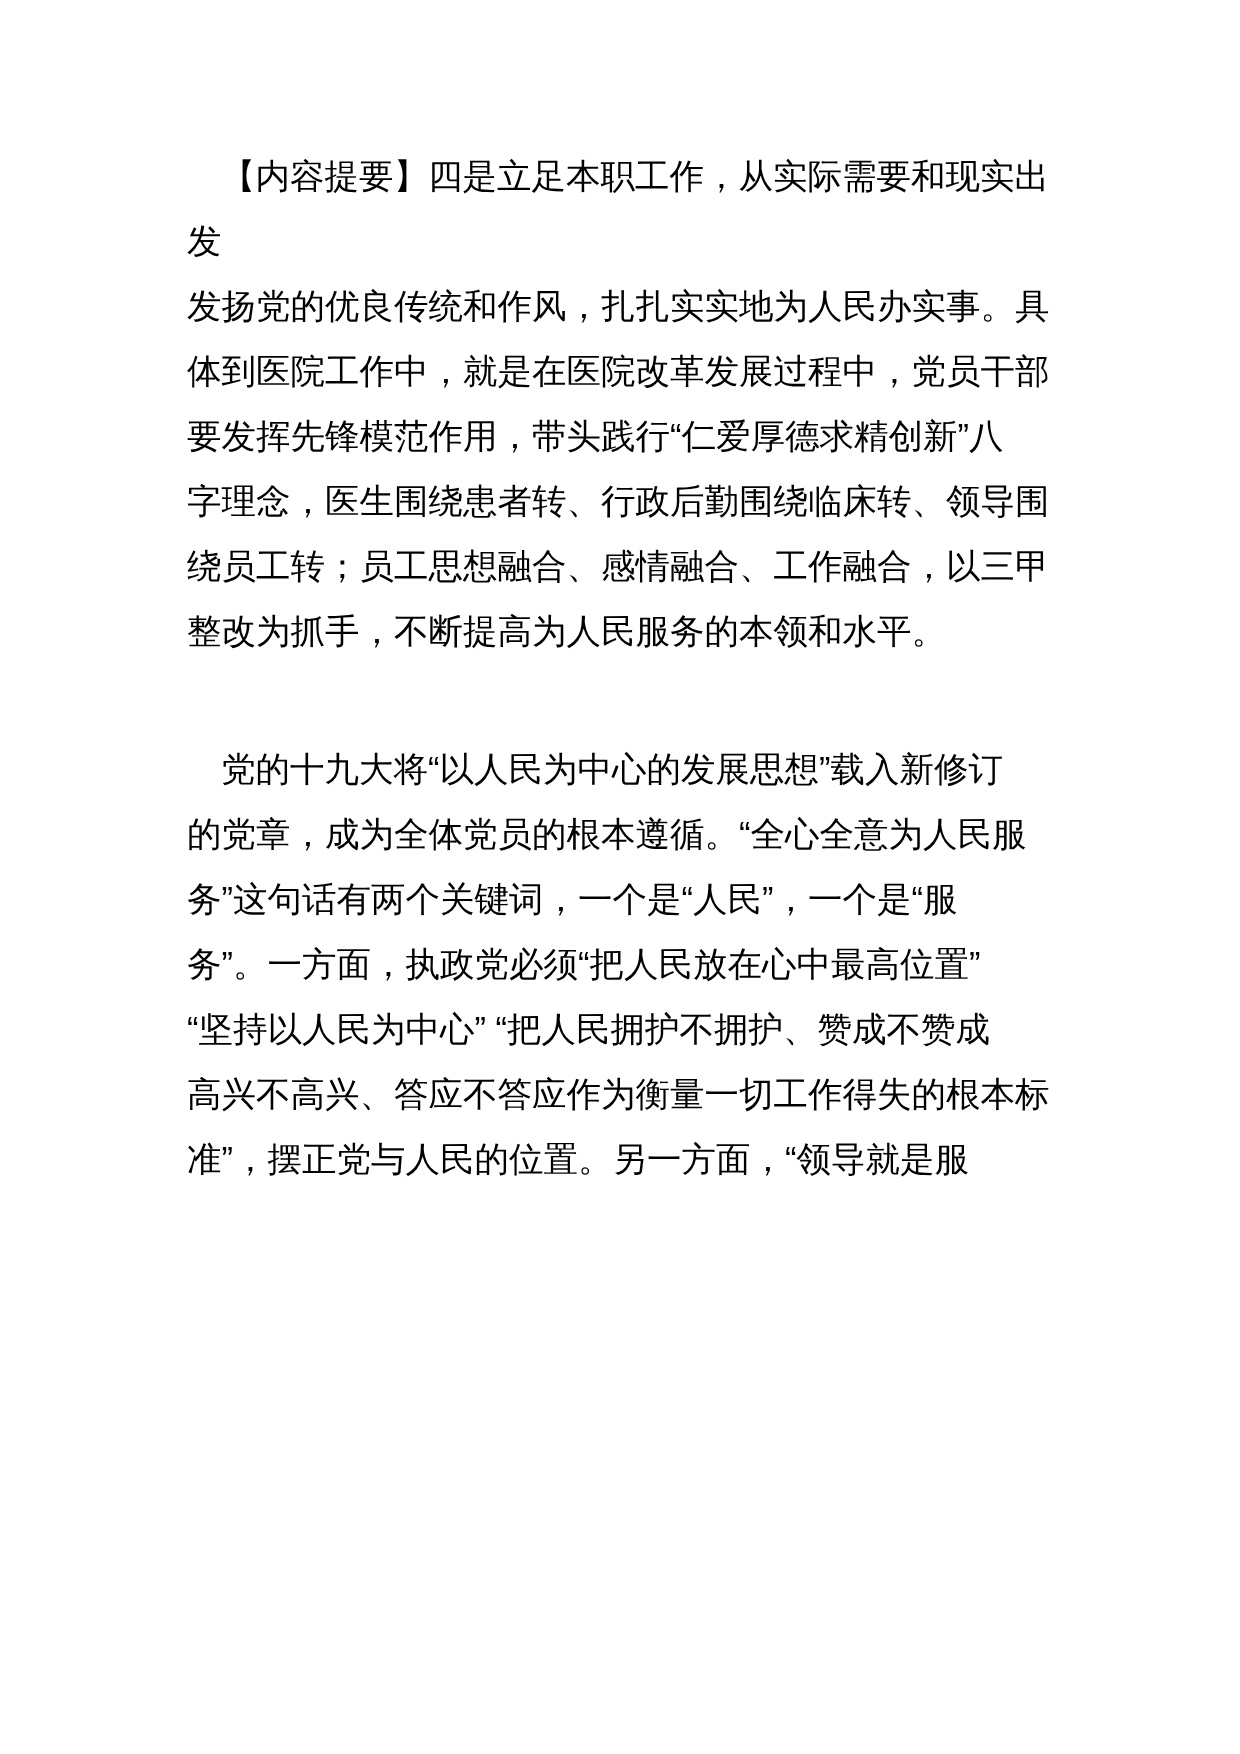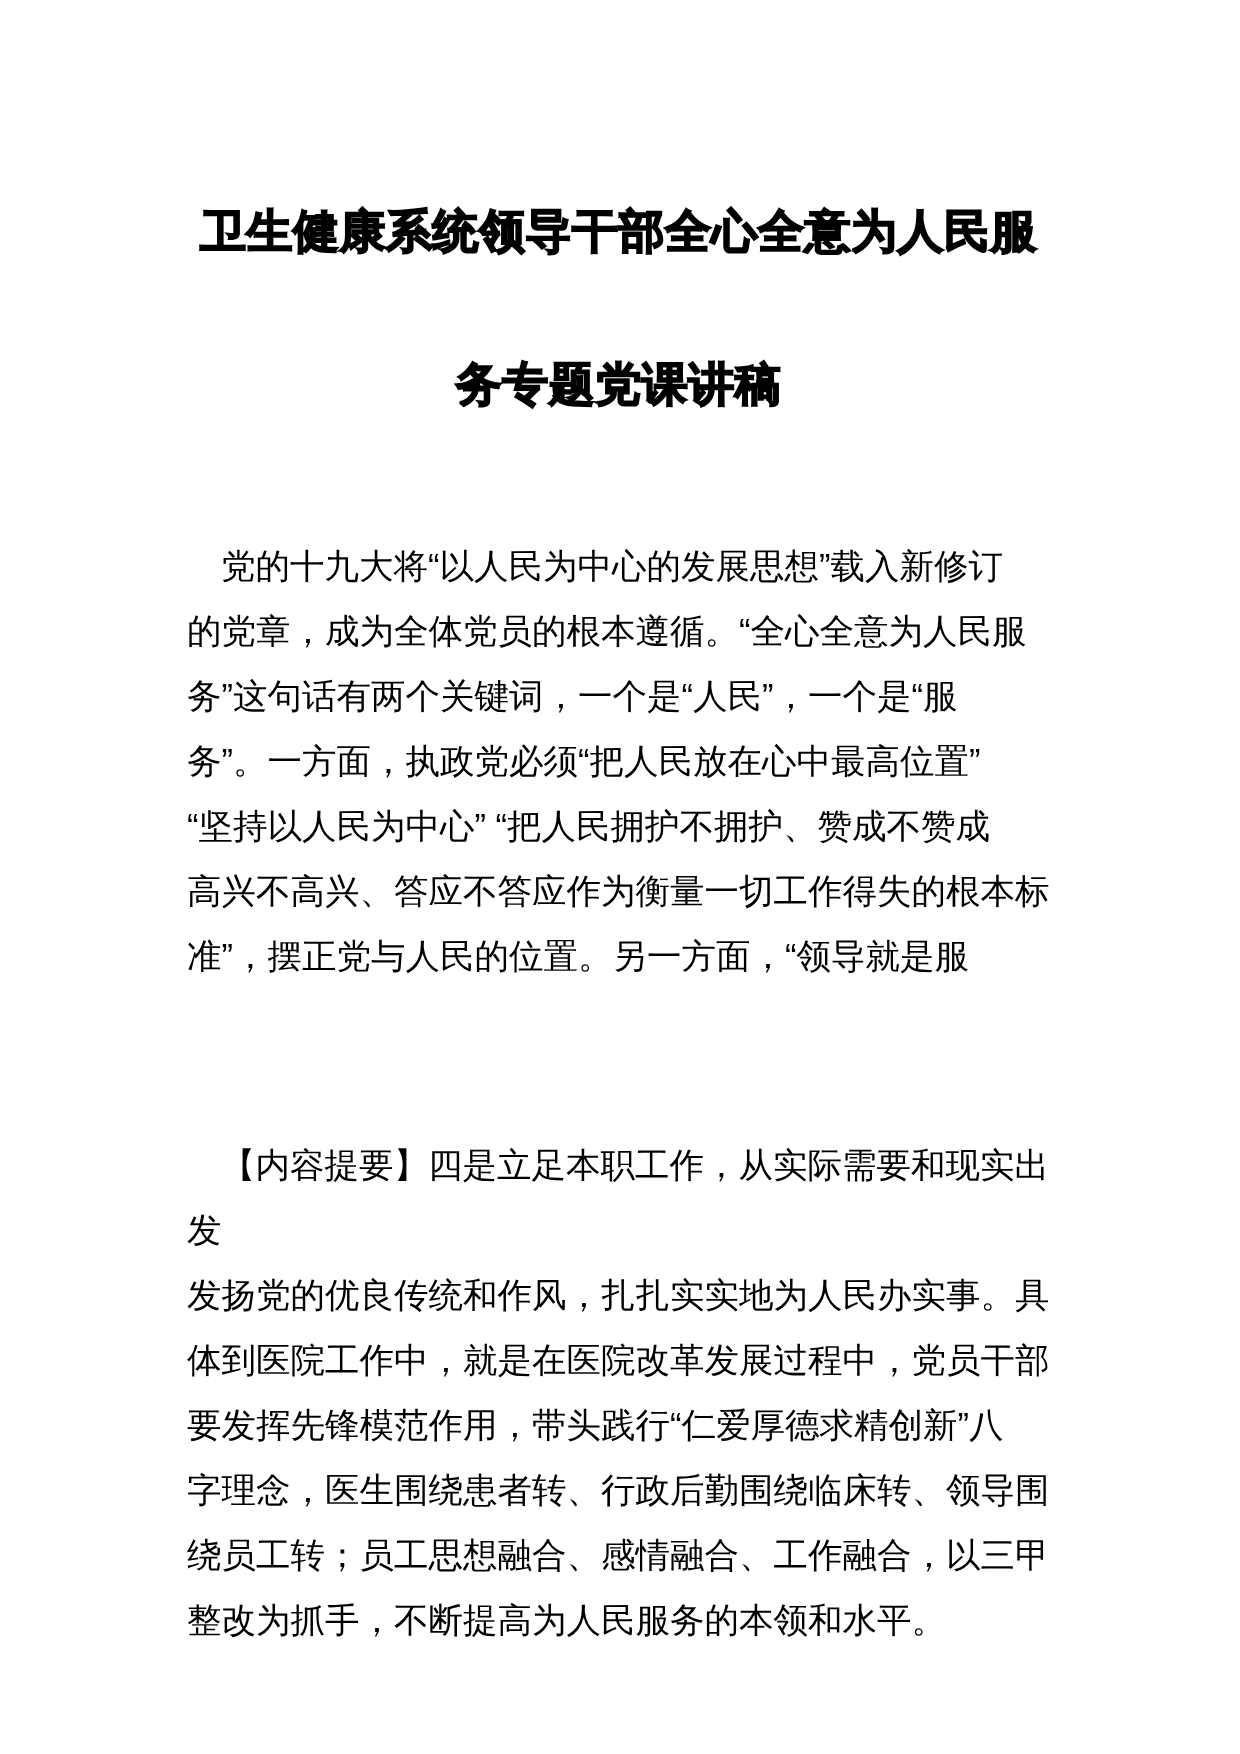--- a/index.html
+++ b/index.html
@@ -42,30 +42,28 @@
     word-break: break-all;
   }
   .para-1 { margin-top: 144px; }
   .para-2 { margin-top: 73px; }
 </style>
 </head>
 <body>
 
 <div class="page">
   <div class="content">
-    <h1 class="doc-title">卫生健康系统领导干部全心全意为人民服
-务专题党课讲稿</h1>
+    <p class="para para-1">【内容提要】四是立足本职工作，从实际需要和现实出发
+发扬党的优良传统和作风，扎扎实实地为人民办实事。具
+体到医院工作中，就是在医院改革发展过程中，党员干部
+要发挥先锋模范作用，带头践行“仁爱厚德求精创新”八
+字理念，医生围绕患者转、行政后勤围绕临床转、领导围
+绕员工转；员工思想融合、感情融合、工作融合，以三甲
+整改为抓手，不断提高为人民服务的本领和水平。</p>
     <p class="para para-2">党的十九大将“以人民为中心的发展思想”载入新修订
 的党章，成为全体党员的根本遵循。“全心全意为人民服
 务”这句话有两个关键词，一个是“人民”，一个是“服
 务”。一方面，执政党必须“把人民放在心中最高位置”
 “坚持以人民为中心” “把人民拥护不拥护、赞成不赞成
 高兴不高兴、答应不答应作为衡量一切工作得失的根本标
 准”，摆正党与人民的位置。另一方面，“领导就是服</p>
-    <p class="para para-1">【内容提要】四是立足本职工作，从实际需要和现实出发
-发扬党的优良传统和作风，扎扎实实地为人民办实事。具
-体到医院工作中，就是在医院改革发展过程中，党员干部
-要发挥先锋模范作用，带头践行“仁爱厚德求精创新”八
-字理念，医生围绕患者转、行政后勤围绕临床转、领导围
-绕员工转；员工思想融合、感情融合、工作融合，以三甲
-整改为抓手，不断提高为人民服务的本领和水平。</p>
   </div>
 </div>
 
 </body></html>

